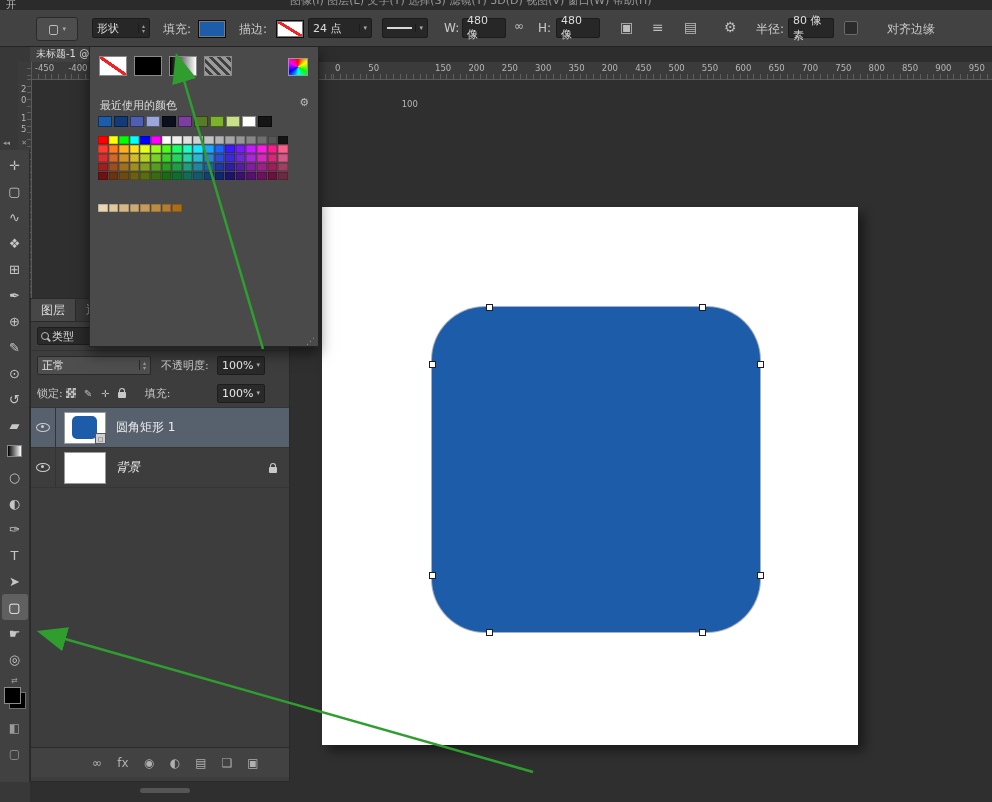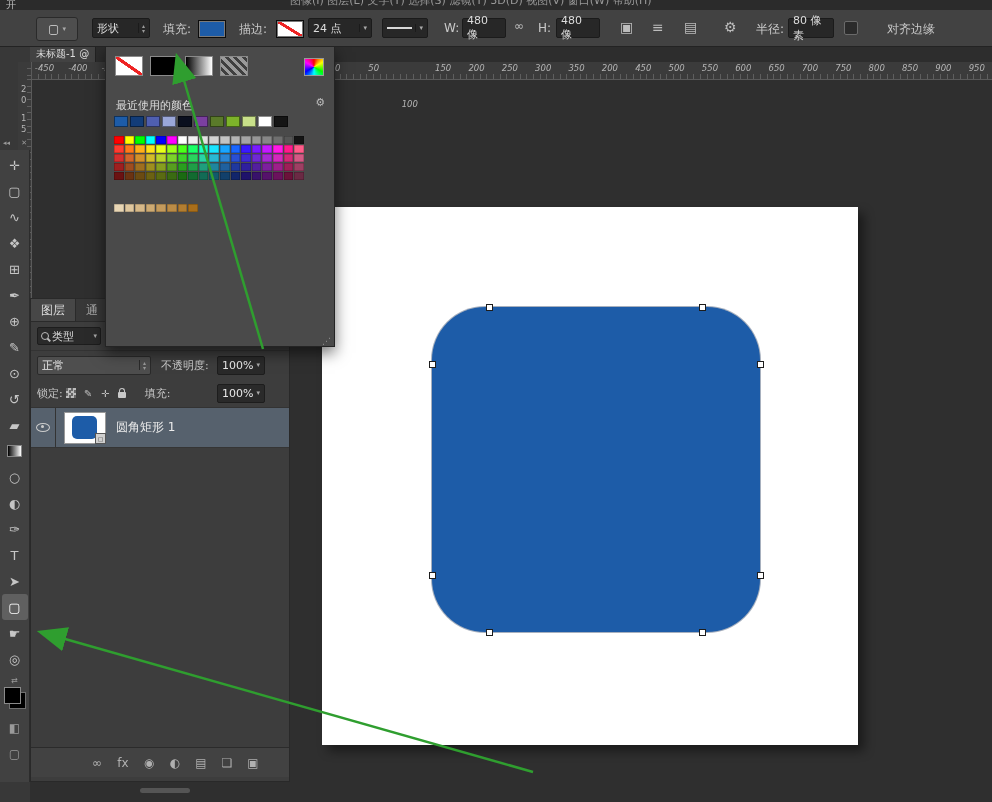--- a/index.html
+++ b/index.html
@@ -27,21 +27,21 @@
   .strokeline{flex:1;height:2px;background:#d8d8d8;margin-right:3px;}
   .checkbox{position:absolute;top:11px;width:12px;height:12px;background:#2b2b2b;border:1px solid #6a6a6a;border-radius:2px;}
   
   #pasteboard{position:absolute;left:30px;top:62px;width:962px;height:740px;background:#2f2f2f;z-index:0;}
   #tabstrip{position:absolute;left:30px;top:46px;width:962px;height:16px;background:#2d2d2d;z-index:1;}
   #doc-tab{position:absolute;left:30px;top:46px;height:16px;padding:1px 6px 0 6px;background:#424242;
            font-size:10px;color:#ddd;border-right:1px solid #222;z-index:1;white-space:nowrap;overflow:hidden;max-width:70px;}
   #hruler{position:absolute;left:30px;top:62px;width:962px;height:17px;background:#3b3b3b;border-bottom:1px solid #5a5a5a;z-index:1;
           background-image:repeating-linear-gradient(90deg,#5e5e5e 0 1px,transparent 1px 6.67px);
           background-size:auto 5px;background-position:303px bottom;background-repeat:repeat-x;}
-  .rnum{position:absolute;top:1px;font-size:8.5px;color:#b5b5b5;font-style:italic;}
+  .rnum{position:absolute;top:1px;font-size:8.5px;color:#b5b5b5;}
   #vruler{position:absolute;left:18px;top:62px;width:13px;height:678px;background:#3b3b3b;border-right:1px solid #5a5a5a;z-index:1;
           background-image:repeating-linear-gradient(180deg,#5e5e5e 0 1px,transparent 1px 6.67px);
           background-size:4px auto;background-position:right 17px;background-repeat:repeat-y;}
   .vnum{position:absolute;left:3px;font-size:8.5px;color:#b5b5b5;}
   #canvas{position:absolute;left:322px;top:207px;width:536px;height:538px;background:#fff;z-index:1;
           box-shadow:6px 6px 10px rgba(0,0,0,.45);}
   #shape{position:absolute;left:110px;top:100px;width:328px;height:325px;border-radius:53px;
          box-shadow:0 0 0 1px rgba(60,80,110,.45);}
   .handle{position:absolute;width:5px;height:5px;background:#fff;border:1px solid #1d1d1d;z-index:6;}
   
@@ -91,21 +91,21 @@
   .thumb .shp{position:absolute;left:7px;top:3px;width:25px;height:23px;border-radius:5px;}
   .thumb .badge{position:absolute;right:-1px;bottom:-1px;width:11px;height:11px;background:#cfcfcf;border:1px solid #555;
                 box-sizing:border-box;font-size:6px;color:#333;display:flex;align-items:center;justify-content:center;}
   .lname{margin-left:10px;font-size:12px;color:#ececec;white-space:nowrap;}
   .lname.italic{font-style:italic;}
   #layers-bottom-bar{position:absolute;left:0;right:0;bottom:4px;height:30px;background:#424242;border-top:1px solid #2b2b2b;
                      display:flex;align-items:center;gap:10px;padding-left:58px;box-sizing:border-box;}
   .bicon{font-size:12px;color:#b0b0b0;width:16px;text-align:center;cursor:pointer;}
   #scrollnub{position:absolute;left:140px;top:788px;width:50px;height:5px;background:#555;border-radius:3px;z-index:2;}
   
-  #fill-picker{position:absolute;left:105px;top:46px;width:230px;height:301px;background:#4a4a4a;border:1px solid #242424;
+  #fill-picker{position:absolute;left:89px;top:46px;width:230px;height:301px;background:#4a4a4a;border:1px solid #242424;
                box-shadow:0 6px 14px rgba(0,0,0,.55);z-index:30;box-sizing:border-box;}
   #picker-swatches{position:absolute;left:9px;top:9px;display:flex;gap:7px;}
   .bigsw{width:28px;height:20px;border:1px solid #8a8a8a;box-sizing:border-box;cursor:pointer;}
   .bigsw.none{background:#fff linear-gradient(to top right,transparent 44%,#e22 45%,#e22 55%,transparent 56%);}
   .bigsw.solid{background:#000;}
   .bigsw.gradient{background:linear-gradient(90deg,#000,#fff);}
   .bigsw.pattern{background:repeating-linear-gradient(45deg,#9a9a9a 0 3px,#3f3f3f 3px 6px);}
   #picker-colorpicker{position:absolute;right:10px;top:11px;width:18px;height:16px;border:1px solid #999;
                       background:conic-gradient(#f00,#ff0,#0f0,#0ff,#00f,#f0f,#f00);cursor:pointer;}
   #recent-label{position:absolute;left:10px;top:51px;font-size:11px;color:#ddd;}
@@ -305,20 +305,28 @@
         <div class="lrow sel">
           <div class="eyebox">
             <div class="eye"></div>
           </div>
           <div class="thumb">
             <div class="shp" style="background: rgb(29, 92, 168);"></div>
             <div class="badge">▢</div>
           </div>
           <div class="lname">圆角矩形 1</div>
         </div>
+        <div class="lrow">
+          <div class="eyebox">
+            <div class="eye"></div>
+          </div>
+          <div class="thumb"></div>
+          <div class="lname italic">背景</div>
+          <div class="padlock" style="position: absolute; right: 12px; top: 16px;"></div>
+        </div>
       </div>
     <div id="layers-bottom-bar">
         <div class="bicon">∞</div>
         <div class="bicon">fx</div>
         <div class="bicon">◉</div>
         <div class="bicon">◐</div>
         <div class="bicon">▤</div>
         <div class="bicon">❏</div>
         <div class="bicon">▣</div>
       </div>

